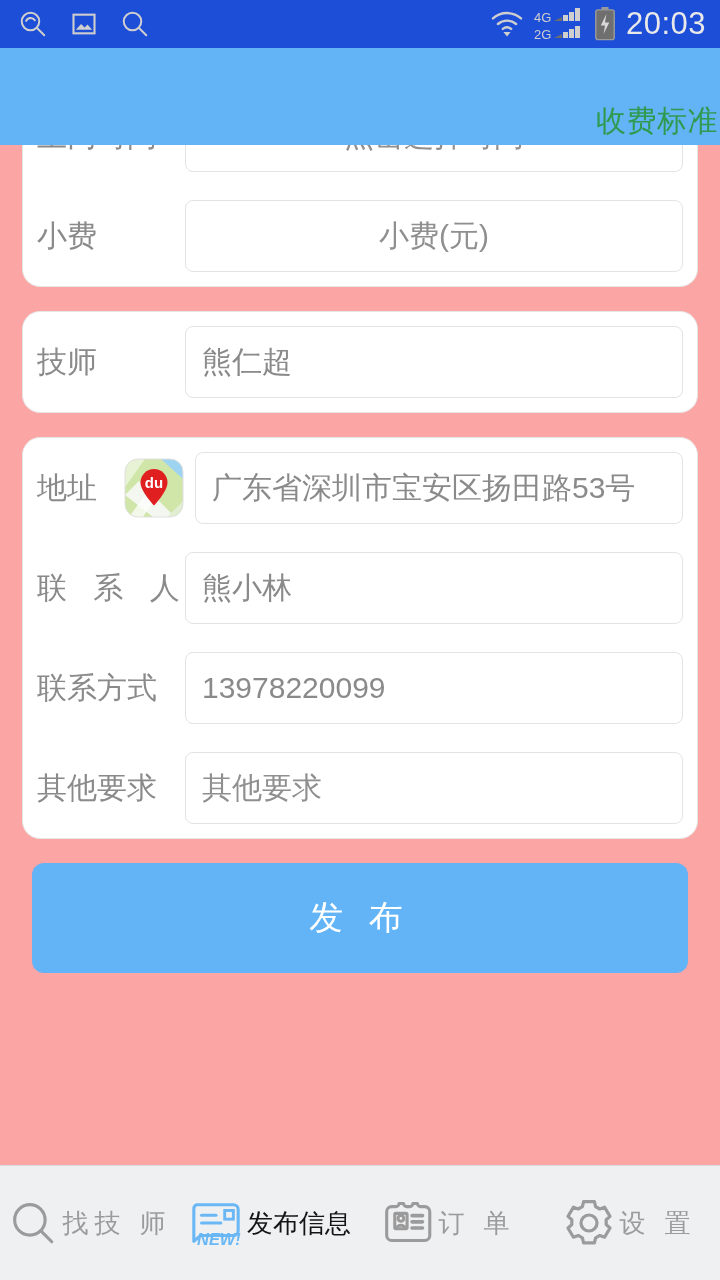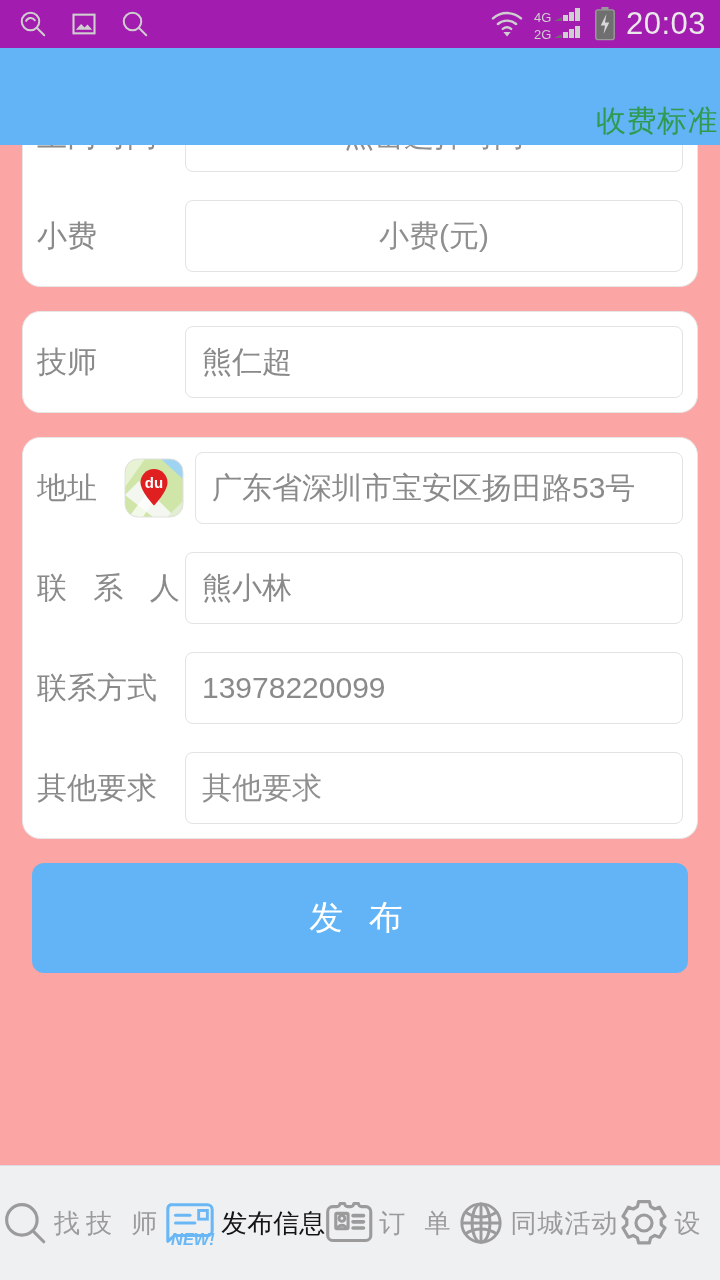--- a/index.html
+++ b/index.html
@@ -6,21 +6,21 @@
   html,body { width:720px; height:1280px; }
   body {
     font-family:"Liberation Sans","DejaVu Sans",sans-serif;
     background:#ffffff;
     overflow:hidden;
     position:relative;
   }
 
   
   .statusbar{
-    height:48px; background:#a21caf; color:#d8d8d8;
+    height:48px; background:#1d4ed8; color:#d8d8d8;
     display:flex; align-items:center; justify-content:space-between;
     padding:0 14px 0 18px;
   }
   .sb-left{ display:flex; align-items:center; gap:22px; }
   .sb-right{ display:flex; align-items:center; gap:10px; }
   .sb-time{ font-size:31px; color:#e9e9e9; letter-spacing:0.5px; font-weight:400; }
   .icon-svg{ display:block; }
 
   .sig-group{ display:flex; flex-direction:column; justify-content:center; gap:2px; }
   .sig-row{ display:flex; align-items:flex-end; gap:2px; }
@@ -283,33 +283,20 @@
         <circle cx="8.8" cy="10.6" r="1.5"></circle>
         <path d="M6.6 15.6 a2.4 2.4 0 0 1 4.4 0"></path>
         <line x1="14.6" y1="9.2" x2="20" y2="9.2" stroke-linecap="round" stroke-width="1.9"></line>
         <line x1="14.6" y1="12.4" x2="20" y2="12.4" stroke-linecap="round" stroke-width="1.9"></line>
         <line x1="14.6" y1="15.6" x2="20" y2="15.6" stroke-linecap="round" stroke-width="1.9"></line>
       </svg>
     </span>
     <span class="nav-label sp">订 单</span>
   </div>
 
-  <div class="nav-item">
-    <span class="nav-ico">
-      <svg width="50" height="50" viewBox="0 0 24 24" fill="none" stroke="#9b9b9b" stroke-width="1.4">
-        <circle cx="12" cy="12" r="9.2"></circle>
-        <ellipse cx="12" cy="12" rx="4.3" ry="9.2"></ellipse>
-        <line x1="2.8" y1="12" x2="21.2" y2="12"></line>
-        <path d="M4.3 6.6 A13 13 0 0 0 19.7 6.6"></path>
-        <path d="M4.3 17.4 A13 13 0 0 1 19.7 17.4"></path>
-        <line x1="12" y1="2.8" x2="12" y2="21.2"></line>
-      </svg>
-    </span>
-    <span class="nav-label">同城活动</span>
-  </div>
 
   <div class="nav-item">
     <span class="nav-ico">
       <svg width="52" height="52" viewBox="0 0 26 26" fill="none" stroke="#9b9b9b" stroke-width="1.6">
         <path d="M10.3 2.3 h5.4 l0.6 2.5 2.1 1.2 2.4 -0.9 2.7 4.6 -1.9 1.7 0 2.4 1.9 1.7 -2.7 4.6 -2.4 -0.9 -2.1 1.2 -0.6 2.5 h-5.4 l-0.6 -2.5 -2.1 -1.2 -2.4 0.9 -2.7 -4.6 1.9 -1.7 0 -2.4 -1.9 -1.7 2.7 -4.6 2.4 0.9 2.1 -1.2z" stroke-linejoin="round"></path>
         <circle cx="13" cy="13" r="4"></circle>
       </svg>
     </span>
     <span class="nav-label sp">设 置</span>
   </div>

